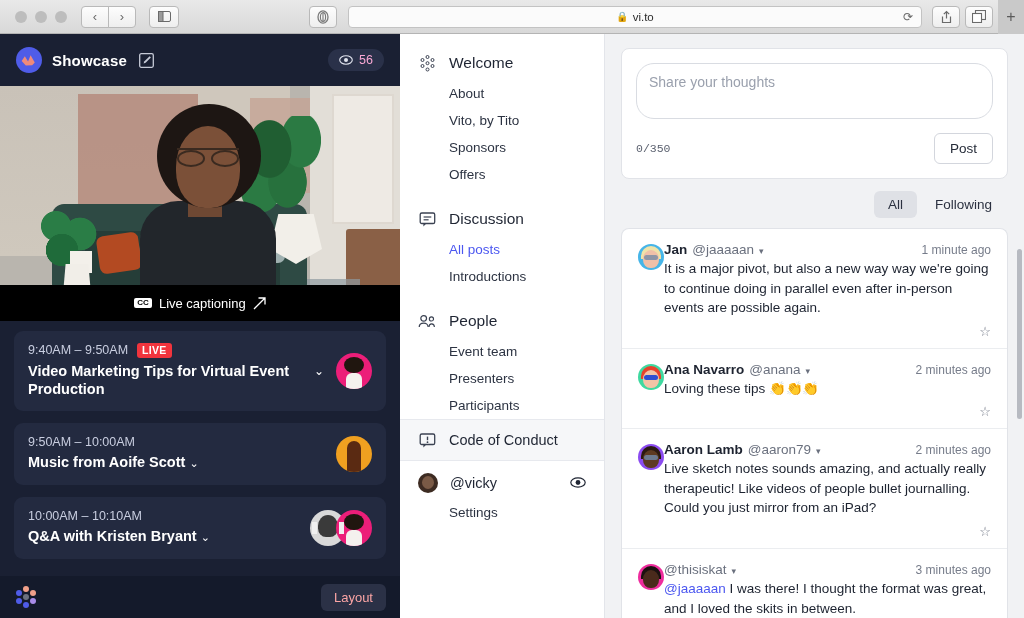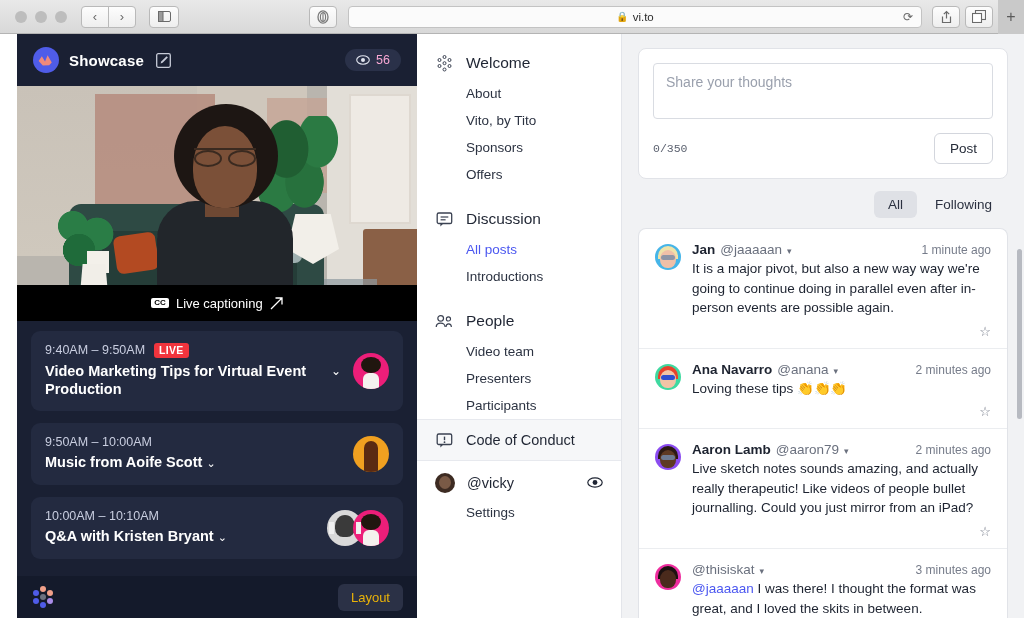--- a/index.html
+++ b/index.html
@@ -52,21 +52,21 @@
     position: absolute; right: 8px; font-size: 12px; color: #6d6d6d;
   }
   .right-chrome { display: flex; align-items: center; margin-left: 4px; }
   #newtab-btn {
     width: 26px; height: 34px; background: #c9c9c9;
     display: flex; align-items: center; justify-content: center;
     color: #5a5a5a; font-size: 16px; margin-right: -8px;
   }
 
   
-  #app { display: flex; height: 584px; width: 1024px; padding-left: 17px; }
+  #app { display: flex; height: 584px; width: 1024px; }
 
   
   #stage-panel {
     width: 400px; background: #1a2033; display: flex; flex-direction: column;
     position: relative;
   }
   #stage-header {
     height: 52px; display: flex; align-items: center;
     padding: 0 16px; flex-shrink: 0;
   }
@@ -238,21 +238,21 @@
   }
   #stage-footer {
     height: 42px; background: #141a2b; display: flex; align-items: center;
     padding: 0 14px; flex-shrink: 0;
   }
   #tito-mark { width: 24px; height: 24px; position: relative; }
   #tito-mark i {
     position: absolute; width: 6px; height: 6px; border-radius: 50%; display:block;
   }
   #layout-btn {
-    margin-left: auto; background: #2b3146; color: #eab308;
+    margin-left: auto; background: #2b3146; color: #fca5a5;
     border-radius: 6px; padding: 6px 13px; font-size: 13px;
   }
 
   
   #nav-panel {
     width: 205px; background: #ffffff; border-right: 1px solid #e3e5ea;
     padding-top: 12px; flex-shrink: 0;
   }
   .nav-group-head {
     display: flex; align-items: center; gap: 13px;
@@ -286,21 +286,21 @@
   #discussion-panel {
     flex: 1; background: #f1f2f4; display: flex; flex-direction: column;
     overflow: hidden; position: relative;
   }
   #composer {
     background: #ffffff; border: 1px solid #e1e3e8; border-radius: 8px;
     margin: 14px 16px 0 16px; padding: 14px;
   }
   #composer-input {
     width: 100%; height: 56px;
-    border: 1px solid #d9dce2; border-radius: 4px;
+    border: 1px solid #d9dce2; border-radius: 18px;
     padding: 10px 12px; font-size: 14px; color: #2b3140;
     font-family: "Liberation Sans", sans-serif; resize: none; outline: none;
   }
   #composer-input::placeholder { color: #9aa0ad; }
   #composer-footer {
     display: flex; align-items: center; margin-top: 10px;
   }
   #char-count { font-size: 11.5px; color: #5c6270; font-family: "Liberation Mono", monospace; }
   #post-btn {
     margin-left: auto; background: #ffffff; border: 1px solid #d3d6dd;
@@ -313,21 +313,21 @@
   .filter-tab {
     padding: 6px 14px; font-size: 13.5px; color: #2b3140; border-radius: 6px;
   }
   .filter-tab.active { background: #dfe1e6; }
   #feed {
     background: #ffffff; margin: 0 16px; border-radius: 8px 8px 0 0;
     border: 1px solid #e1e3e8; border-bottom: none;
     flex: 1; overflow: hidden;
   }
   .post {
-    display: flex; gap: 11px; padding: 13px 16px 9px 16px;
+    display: flex; padding: 13px 16px 9px 16px;
     border-bottom: 1px solid #ebedf0;
   }
   .post-avatar {
     width: 26px; height: 26px; border-radius: 50%; flex-shrink: 0;
     position: relative; overflow: hidden; margin-top: 2px;
   }
   .pa-face { position:absolute; left:5px; top:6px; width:16px; height:18px; border-radius:50% 50% 45% 45%; }
   .pa-hair { position:absolute; left:3px; top:2px; width:20px; height:13px; border-radius:10px 10px 0 0; }
   .pa-glass { position:absolute; left:6px; top:11px; width:14px; height:5px; border-radius:3px; }
   .post-body { flex: 1; min-width: 0; }
@@ -551,21 +551,21 @@
       <span class="nav-icon">
         <svg width="19" height="15" viewBox="0 0 19 15">
             <circle cx="6" cy="4.2" r="3" fill="none" stroke="#3b4252" stroke-width="1.3"></circle>
             <path d="M1.3 13.4c0-2.6 2.1-4.2 4.7-4.2s4.7 1.6 4.7 4.2" fill="none" stroke="#3b4252" stroke-width="1.3"></path>
             <circle cx="14.2" cy="4.8" r="2.2" fill="none" stroke="#3b4252" stroke-width="1.2"></circle>
             <path d="M11.6 13.4c0-2.2 1.2-3.4 2.8-3.4s2.9 1.2 2.9 3.4" fill="none" stroke="#3b4252" stroke-width="1.2"></path>
           </svg>
       </span>
       <span>People</span>
     </div>
-    <div class="nav-sub">Video team</div>
+    <div class="nav-sub">Event team</div>
     <div class="nav-sub">Presenters</div>
     <div class="nav-sub">Participants</div>
 
     <div id="coc-row">
       <span class="nav-icon">
         <svg width="17" height="17" viewBox="0 0 17 17">
             <rect x="1.2" y="2" width="14.5" height="10.5" rx="1.6" fill="none" stroke="#3b4252" stroke-width="1.3"></rect>
             <path d="M4.4 12.5v3l3-3z" fill="#3b4252"></path>
             <line x1="8.5" y1="4.6" x2="8.5" y2="8.2" stroke="#3b4252" stroke-width="1.4"></line>
             <circle cx="8.5" cy="10.2" r="0.9" fill="#3b4252"></circle>

